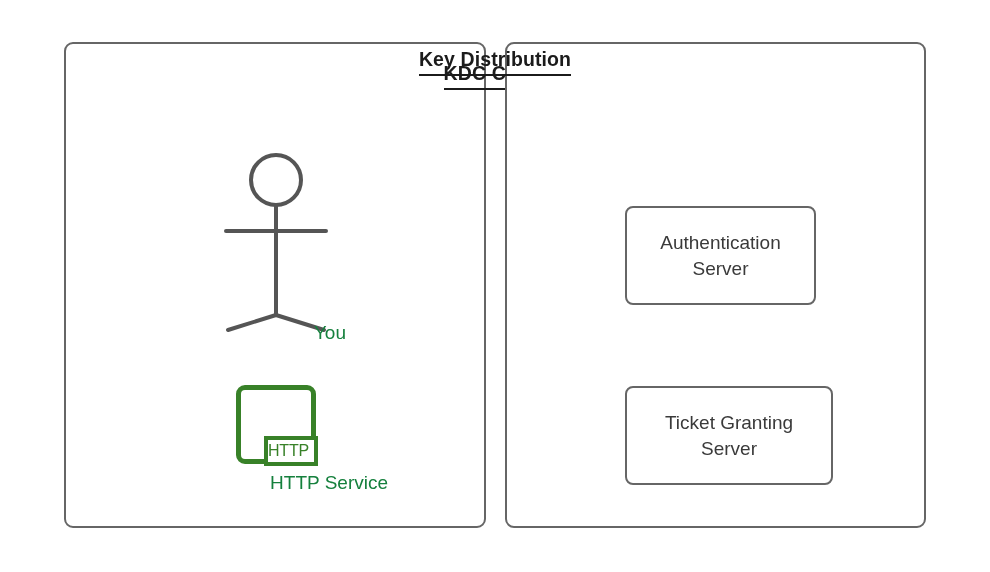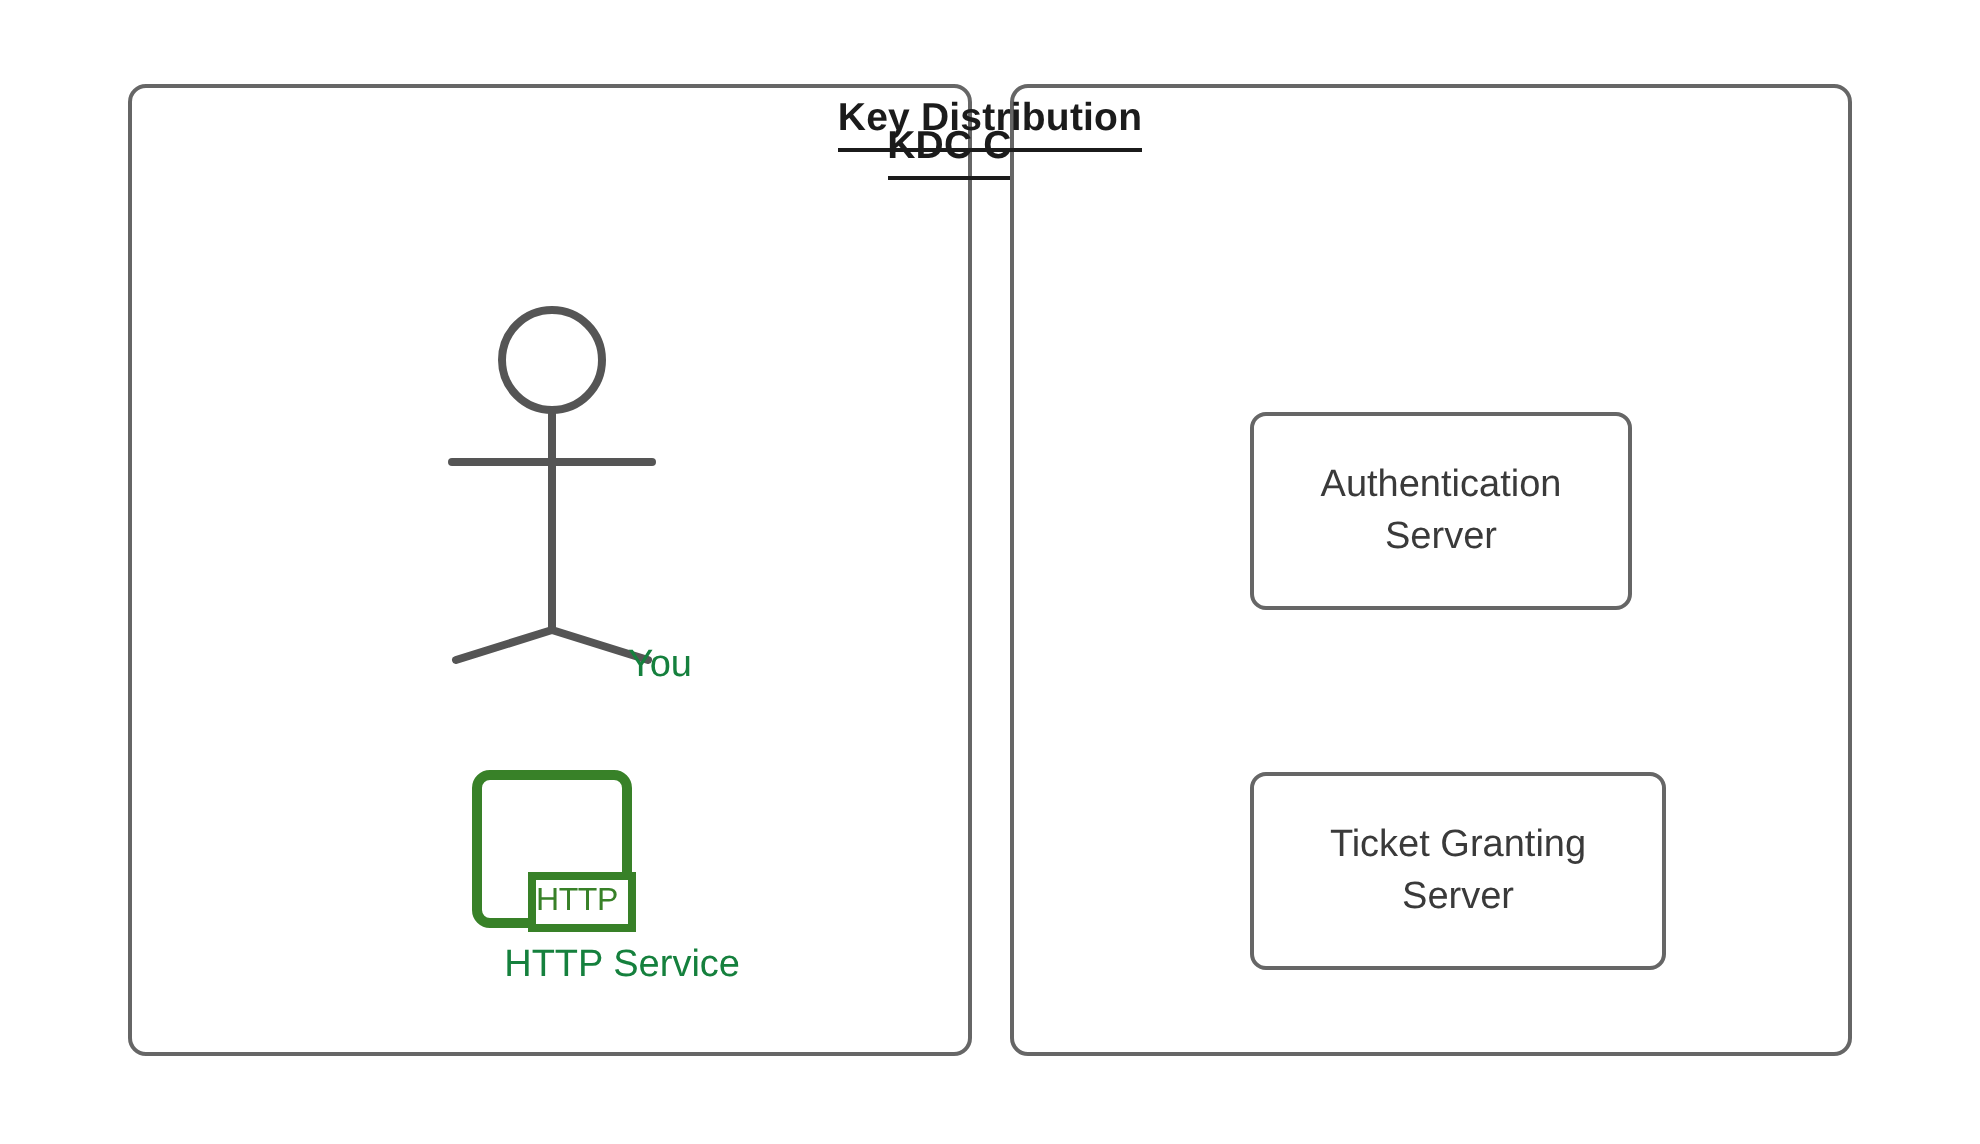--- a/index.html
+++ b/index.html
@@ -117,21 +117,21 @@
     align-items: center;
   }
   #http-badge-text {
     font-size: 16px;
     color: #388128;
     font-weight: 400;
     line-height: 1;
     letter-spacing: -0.2px;
   }
   #label-http-service {
-    left: 170px;
+    left: 188px;
     top: 472px;
     width: 200px;
     right: auto;
   }
 
   
   .server-box {
     position: absolute;
     box-sizing: border-box;
     border: 2px solid #666666;

